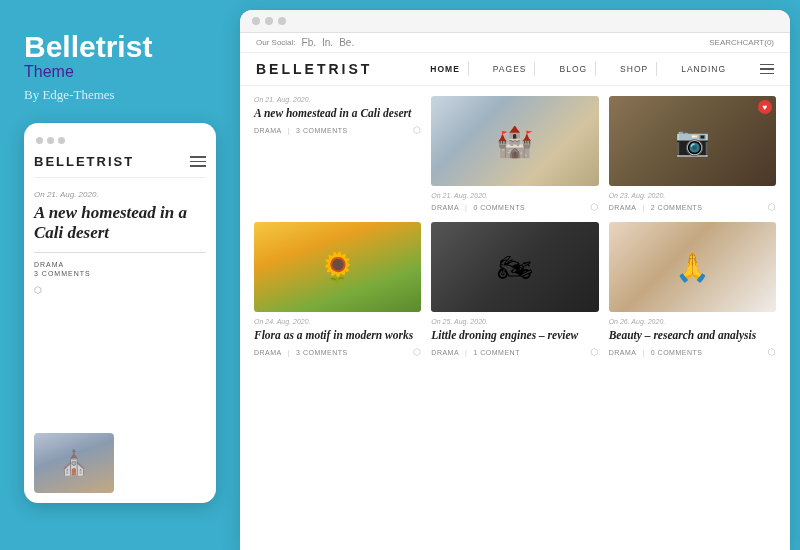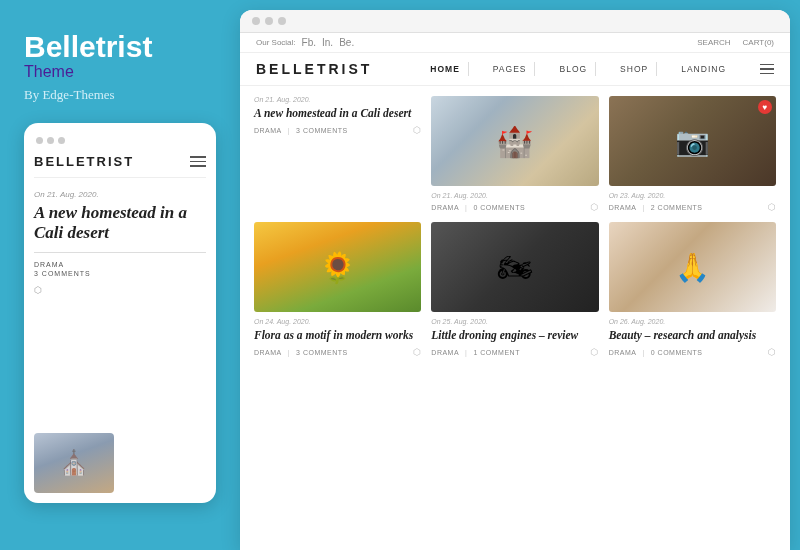--- a/index.html
+++ b/index.html
@@ -201,21 +201,20 @@
       gap: 6px;
       align-items: center;
     }
     .social-link {
       color: #888;
       text-decoration: none;
       font-size: 10px;
     }
     .desktop-topbar-right {
       display: flex;
-      gap: 12px;
     }
     .desktop-navbar {
       padding: 8px 16px;
       display: flex;
       justify-content: space-between;
       align-items: center;
       border-bottom: 1px solid #eee;
     }
     .desktop-logo {
       font-size: 14px;

